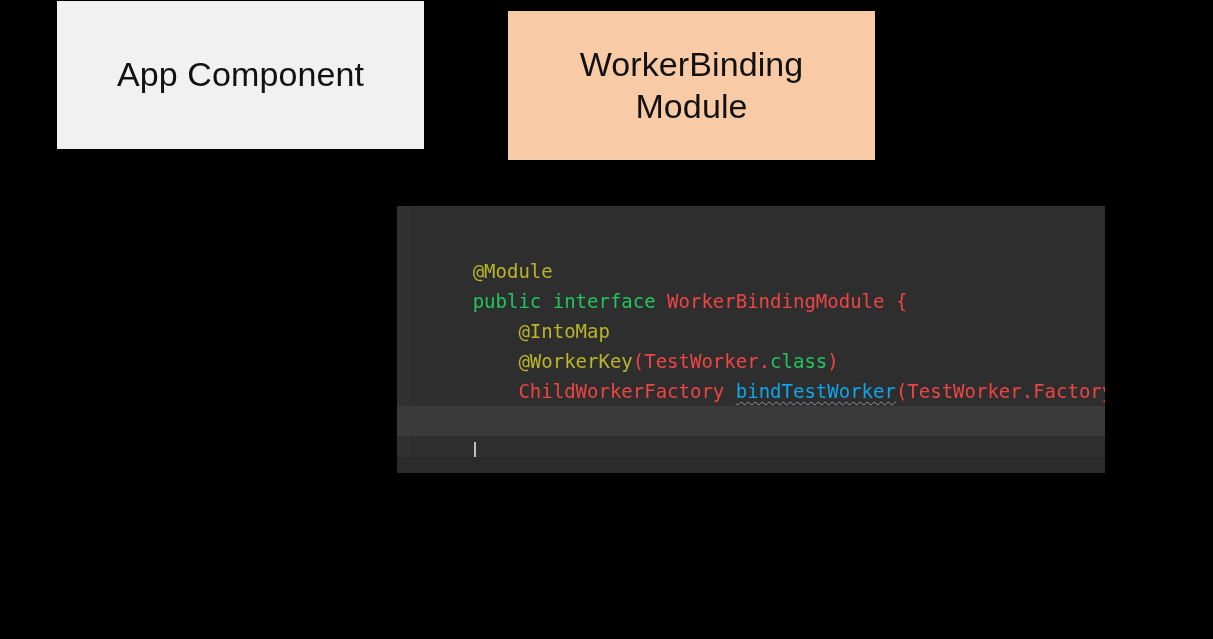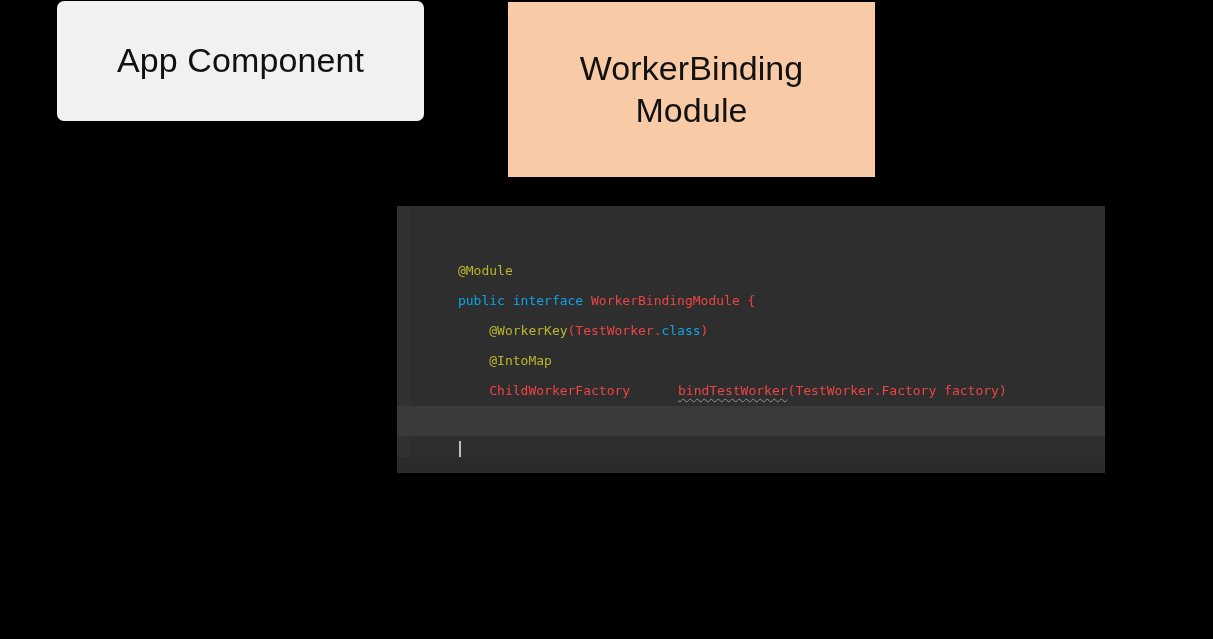--- a/index.html
+++ b/index.html
@@ -26,31 +26,30 @@
     font-family: "Liberation Sans", sans-serif;
     font-weight: 400;
     line-height: 1.22;
     letter-spacing: 0.1px;
   }
 
   #box-app-component {
     left: 57px;
     top: 1px;
     width: 367px;
-    height: 120px;
+    height: 148px;
     background: #f1f1f1;
     font-size: 34px;
-    border-radius: 7px;
   }
 
   #box-worker-binding-module {
     left: 508px;
-    top: 2px;
+    top: 11px;
     width: 367px;
-    height: 175px;
+    height: 149px;
     background: #f8cba6;
     font-size: 34px;
     align-items: center;
   }
   #box-worker-binding-module .box-label {
     max-width: 270px;
   }
 
   
   #code-panel {
@@ -77,42 +76,41 @@
     position: absolute;
     left: 0;
     top: 20px;
     width: 100%;
   }
 
   .code-line {
     position: relative;
     height: 30px;
     line-height: 30px;
-    font-size: 13px;
+    font-size: 19px;
     white-space: pre;
     color: #a9b7c6;
-    padding-left: 14px;
+    padding-left: 7px;
     box-sizing: border-box;
     letter-spacing: 0px;
   }
 
   .code-line.current-line {
     background: #3a3a3a;
     height: 30px;
   }
 
   .tok-annotation { color: #bbb529; }
-  .tok-keyword    { color: #0ea5e9; }
+  .tok-keyword    { color: #22c55e; }
   .tok-plain      { color: #ef4444; }
   .tok-method     {
-    color: #ef4444;
+    color: #0ea5e9;
     text-decoration: underline wavy #8f9499;
     text-underline-offset: 3px;
     text-decoration-thickness: 1px;
-    margin-left: 40px;
   }
 
   #caret {
     display: inline-block;
     width: 2px;
     height: 20px;
     background: #bfbfbf;
     vertical-align: middle;
     position: relative;
     top: -1px;
@@ -151,25 +149,25 @@
     <div class="code-line">
       <span class="tok-annotation">@Module</span>
     </div>
 
     <div class="code-line">
       <span class="tok-keyword">public interface </span><span class="tok-plain">WorkerBindingModule {</span>
     </div>
 
 
     <div class="code-line">
-      <span class="tok-annotation">    @WorkerKey</span><span class="tok-plain">(TestWorker.</span><span class="tok-keyword">class</span><span class="tok-plain">)</span>
+      <span class="tok-annotation">    @IntoMap</span>
     </div>
 
     <div class="code-line">
-      <span class="tok-annotation">    @IntoMap</span>
+      <span class="tok-annotation">    @WorkerKey</span><span class="tok-plain">(TestWorker.</span><span class="tok-keyword">class</span><span class="tok-plain">)</span>
     </div>
 
     <div class="code-line">
       <span class="tok-plain">    ChildWorkerFactory </span><span class="tok-method">bindTestWorker</span><span class="tok-plain">(TestWorker.Factory factory)</span>
     </div>
 
     <div class="code-line">
       <span class="tok-plain">}</span>
     </div>
 

